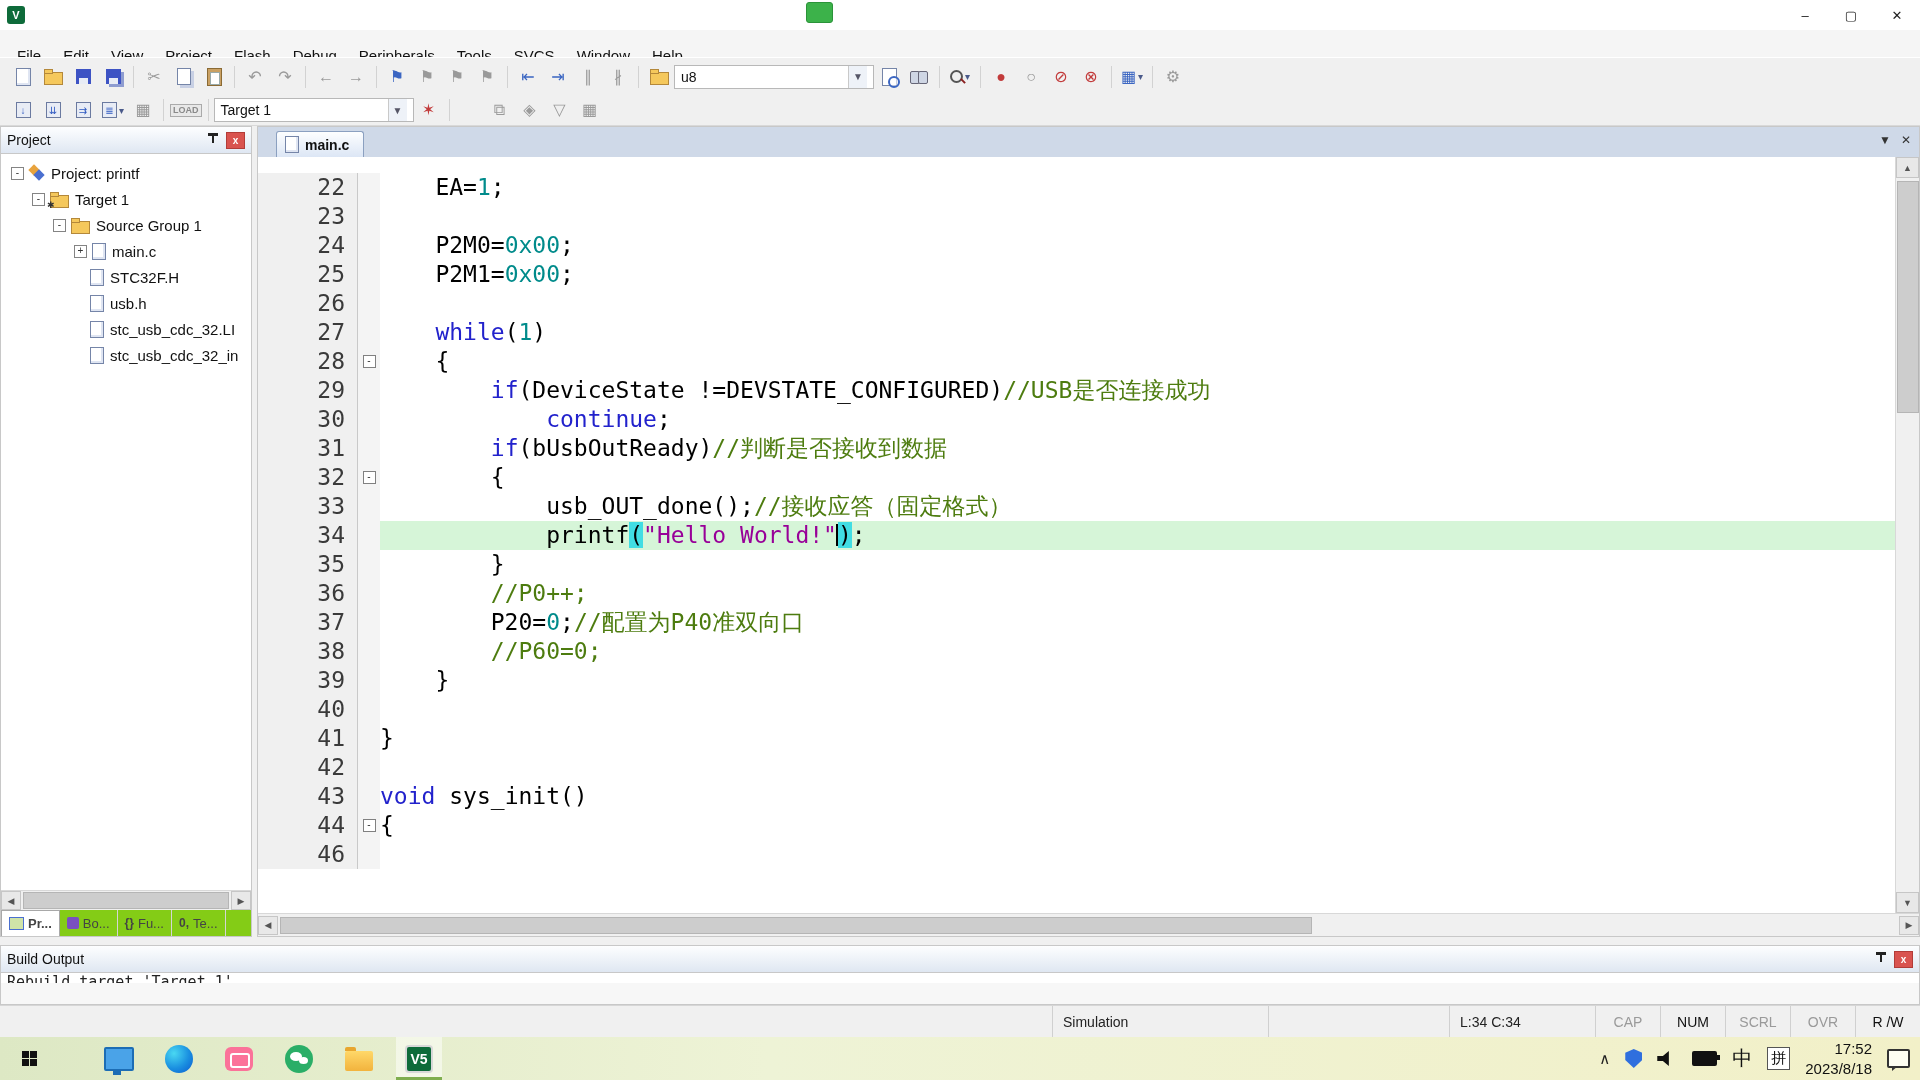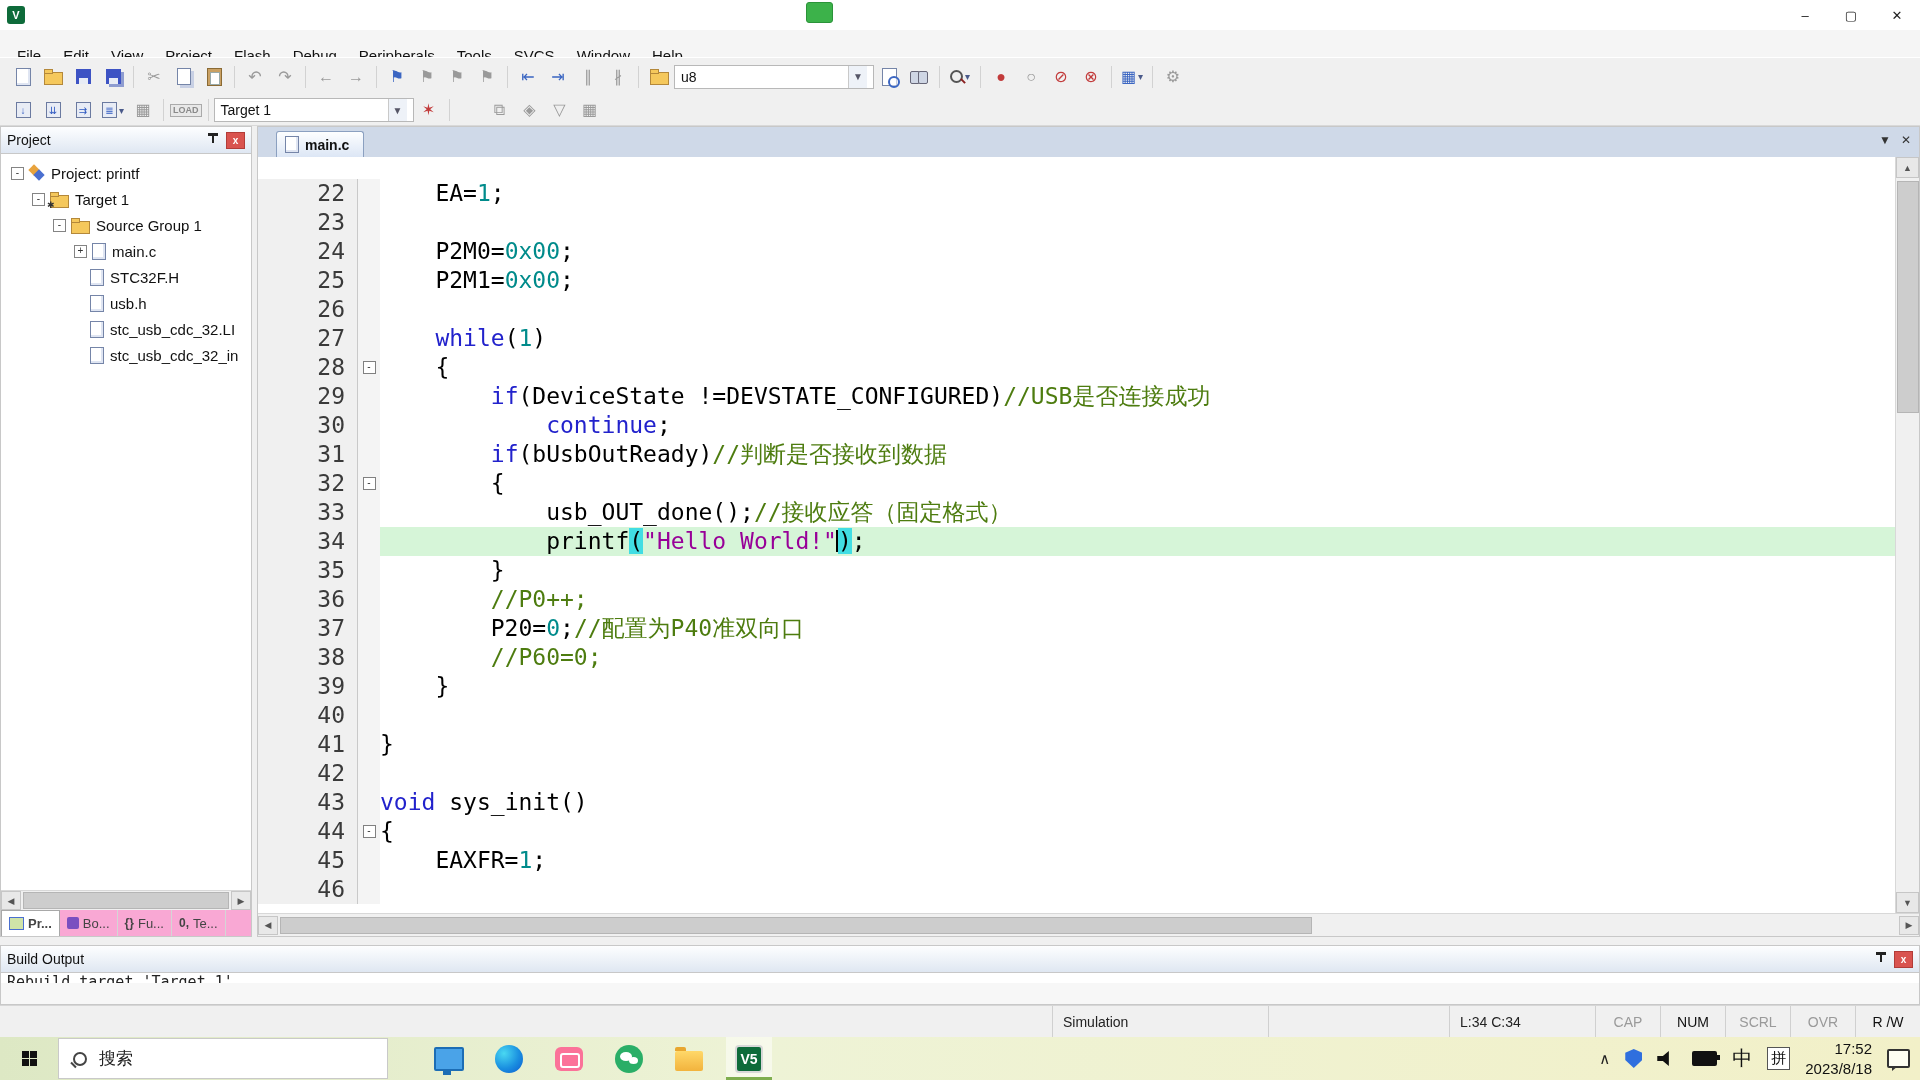--- a/index.html
+++ b/index.html
@@ -80,39 +80,39 @@
   .t-target:before{content:"";position:absolute;left:-1px;top:-4px;width:7px;height:3px;background:#f5c85c;border:1px solid #b4883a;}
   .t-target:after{content:"✱";position:absolute;left:-4px;bottom:-3px;font-size:9px;color:#333;}
   .t-folder{width:17px;height:11px;background:#f5c85c;border:1px solid #b4883a;position:relative;margin:4px 6px 0 0;flex:none;}
   .t-folder:before{content:"";position:absolute;left:-1px;top:-4px;width:7px;height:3px;background:#f5c85c;border:1px solid #b4883a;}
   .t-file{width:12px;height:15px;background:#fff;border:1px solid #7585a8;box-shadow:inset -2px -2px 0 #dfe5f2;margin-right:6px;flex:none;}
   
   .hscroll{height:19px;background:#f0f0f0;display:flex;align-items:center;border-top:1px solid #d8d8d8;}
   .sarrow{width:18px;height:17px;background:#e8e8e8;border:1px solid #c6c6c6;font-size:9px;color:#555;
           display:flex;align-items:center;justify-content:center;flex:none;}
   .sthumb{height:15px;background:#cdcdcd;border:1px solid #b5b5b5;margin:0 2px;}
-  #panel-tabs{height:26px;background:#f9a8d4;display:flex;align-items:stretch;font-size:13px;color:#444;}
+  #panel-tabs{height:26px;background:#84cc16;display:flex;align-items:stretch;font-size:13px;color:#444;}
   .ptab{display:flex;align-items:center;padding:0 7px;border-right:1px solid #d5d5d5;}
   .ptab.active{background:#fff;border:1px solid #a8a8a8;border-bottom:none;font-weight:bold;}
   .ptab .picon{margin-right:4px;font-size:12px;}
   .pi-proj{width:13px;height:11px;background:#cfe3a8;border:1px solid #4a6fd0;}
   .pi-book{width:12px;height:12px;background:#7a4fc0;border-radius:2px;}
   
   #splitter{position:absolute;left:252px;top:126px;width:5px;bottom:143px;background:#f0f0f0;}
   
   #editor{position:absolute;left:257px;top:126px;right:0;bottom:143px;background:#fff;
           border:1px solid #c8c8c8;box-sizing:border-box;display:flex;flex-direction:column;}
   #tabbar{height:30px;background:#cfd9e8;display:flex;align-items:flex-end;padding-left:18px;position:relative;}
   #file-tab{height:25px;background:linear-gradient(#fdfeff,#dce6f5);border:1px solid #8ba0c0;border-bottom:none;
             display:flex;align-items:center;padding:0 14px 0 8px;font-size:14px;font-weight:bold;color:#111;
             border-radius:3px 3px 0 0;}
   #file-tab .t-file{margin-right:6px;}
   #tab-ctrl{position:absolute;right:8px;top:6px;display:flex;gap:10px;font-size:12px;color:#333;}
   #code-wrap{flex:1;position:relative;overflow:hidden;background:#fff;}
-  #code{position:absolute;left:0;top:0;right:23px;bottom:0;overflow:hidden;padding-top:22px;}
+  #code{position:absolute;left:0;top:0;right:23px;bottom:0;overflow:hidden;padding-top:16px;}
   .crow{display:flex;height:29px;align-items:center;}
   .lnum{width:100px;flex:none;text-align:right;padding-right:12px;background:#f0f0f0;color:#3a3a3a;
         font-family:"DejaVu Sans Mono","Liberation Mono",monospace;font-size:23px;height:29px;line-height:29px;
         border-right:1px solid #c9c9c9;box-sizing:border-box;}
   .fold{width:22px;flex:none;height:29px;background:#f4f4f4;display:flex;align-items:center;justify-content:center;}
   .fbox{width:11px;height:11px;border:1px solid #808080;background:#fff;font-size:10px;line-height:9px;text-align:center;color:#333;}
   .ctext{flex:1;white-space:pre;font-family:"DejaVu Sans Mono","Liberation Mono",monospace;
          font-size:23px;height:29px;line-height:29px;color:#000;}
   .crow.hl .ctext{background:#d6f5d8;}
   .k{color:#2222cc;} .n{color:#008b8b;} .c{color:#4d7c0f;} .s{color:#980098;}
@@ -559,25 +559,20 @@
           <span class="ctext"><span class="k">void</span><span> sys_init()</span></span>
         </div>
         <div class="crow">
           <span class="lnum">44</span>
           <span class="fold">
             <span class="fbox">-</span>
           </span>
           <span class="ctext"><span>{</span></span>
         </div>
         <div class="crow">
-          <span class="lnum">45</span>
-          <span class="fold"></span>
-          <span class="ctext"><span>    EAXFR=</span><span class="n">1</span><span>;</span></span>
-        </div>
-        <div class="crow">
           <span class="lnum">46</span>
           <span class="fold"></span>
           <span class="ctext"></span>
         </div>
       </div>
     <div id="vscroll">
       <span class="sarrow">▲</span>
       <div id="vthumb"></div>
       <span class="sarrow" id="vdown">▼</span>
     </div>
@@ -617,24 +612,20 @@
 
 <div id="taskbar">
   <div id="start">
     <div class="winlogo">
         <i></i>
         <i></i>
         <i></i>
         <i></i>
       </div>
   </div>
-  <div id="searchbox">
-    <span class="magglass"></span>
-    <span>搜索</span>
-  </div>
   <div id="task-apps">
       <div class="app">
         <div class="a-pc"></div>
       </div>
       <div class="app">
         <div class="a-edge"></div>
       </div>
       <div class="app">
         <div class="a-bili"></div>
       </div>

